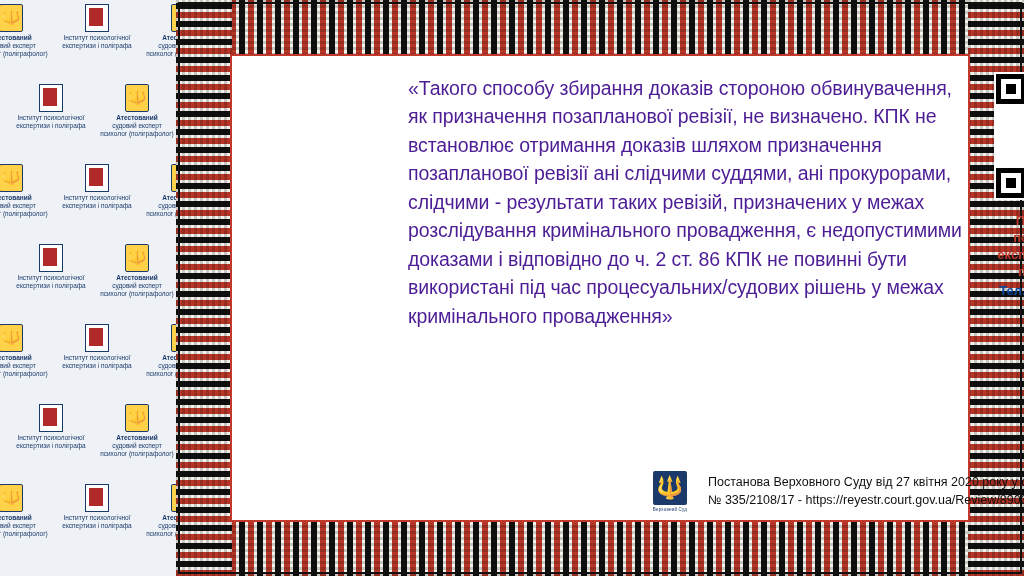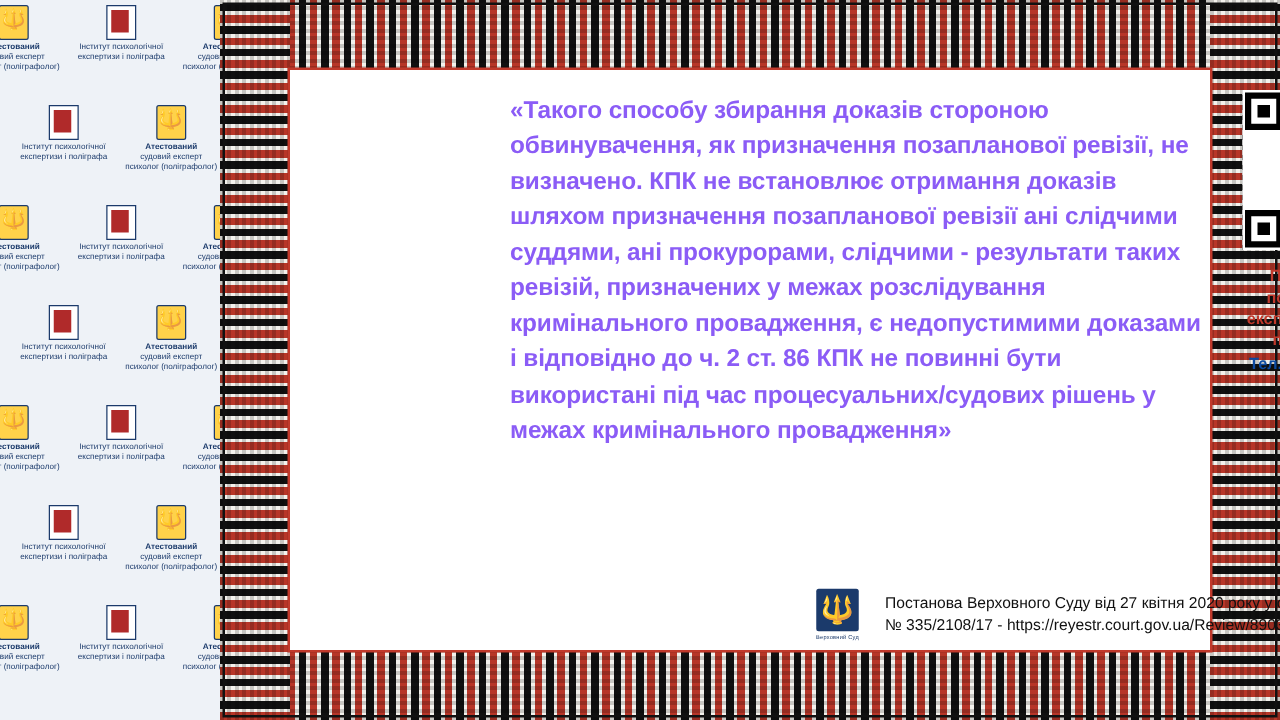--- a/index.html
+++ b/index.html
@@ -126,22 +126,22 @@
     width: 736px;
     height: 460px;
   }
   .quote {
     position: absolute;
     left: 0;
     top: 16px;
     width: 560px;
     font-size: 19.5px;
     line-height: 1.46;
-    font-weight: bold;
-    color: #8b5cf6;
+    font-weight: normal;
+    color: #4c1d95;
     letter-spacing: -0.1px;
   }
 
   
   .qr-block {
     position: absolute;
     right: 0;
     top: 14px;
     width: 172px;
     text-align: center;

